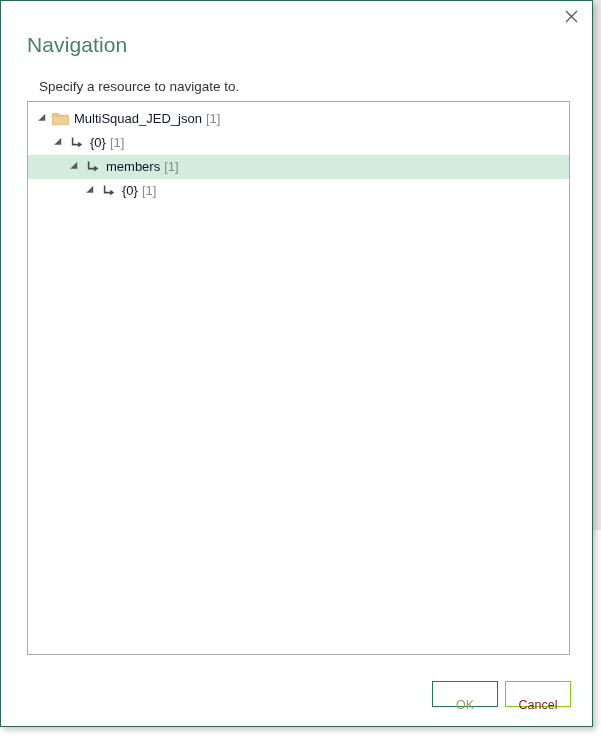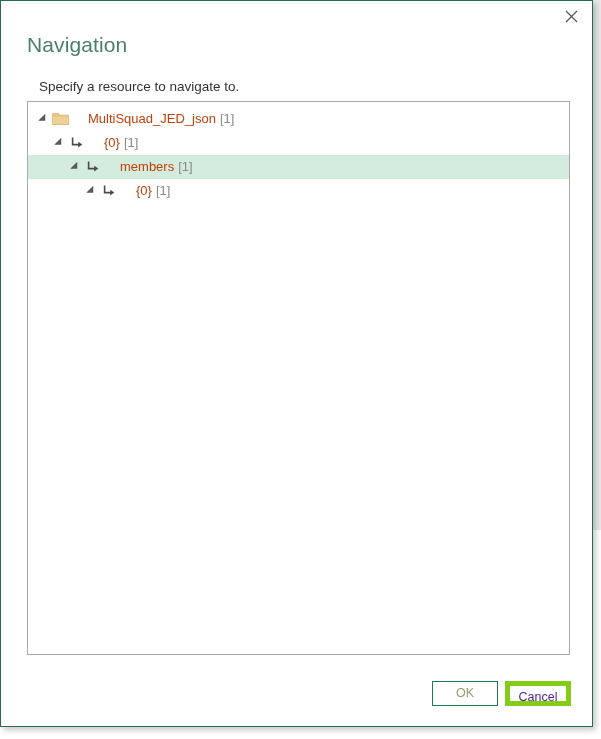--- a/index.html
+++ b/index.html
@@ -143,23 +143,23 @@
     width: 20px;
     height: 24px;
     display: flex;
     align-items: center;
     justify-content: center;
     color: #444444;
   }
 
   .node-label {
     font-size: 13px;
-    color: #c2410c;
+    color: #0f172a;
     line-height: 24px;
-    padding-left: 18px;
+    padding-left: 4px;
   }
   .node-count {
     font-size: 13px;
     color: #8a8a8a;
     line-height: 24px;
     padding-left: 4px;
   }
 
   
   .footer {
@@ -171,33 +171,33 @@
   }
   .btn {
     position: absolute;
     height: 25px;
     width: 66px;
     font-family: "Liberation Sans", sans-serif;
     font-size: 12.5px;
     background: #ffffff;
     box-sizing: border-box;
     cursor: pointer;
-    padding: 0;
+    padding: 12px;
     line-height: 23px;
     text-align: center;
   }
   .btn-ok {
     left: 431px;
     border: 1px solid #1f7a4d;
     color: #9a9a6e;
   }
   .btn-cancel {
     left: 504px;
-    border: 5px solid #84cc16;
-    color: #4c1d95;
+    border: 1px solid #84cc16;
+    color: #7f1d1d;
   }
 </style>
 </head>
 <body>
 
 <div id="screen">
 
   <div id="dialog">
 
     <div class="titlebar">

